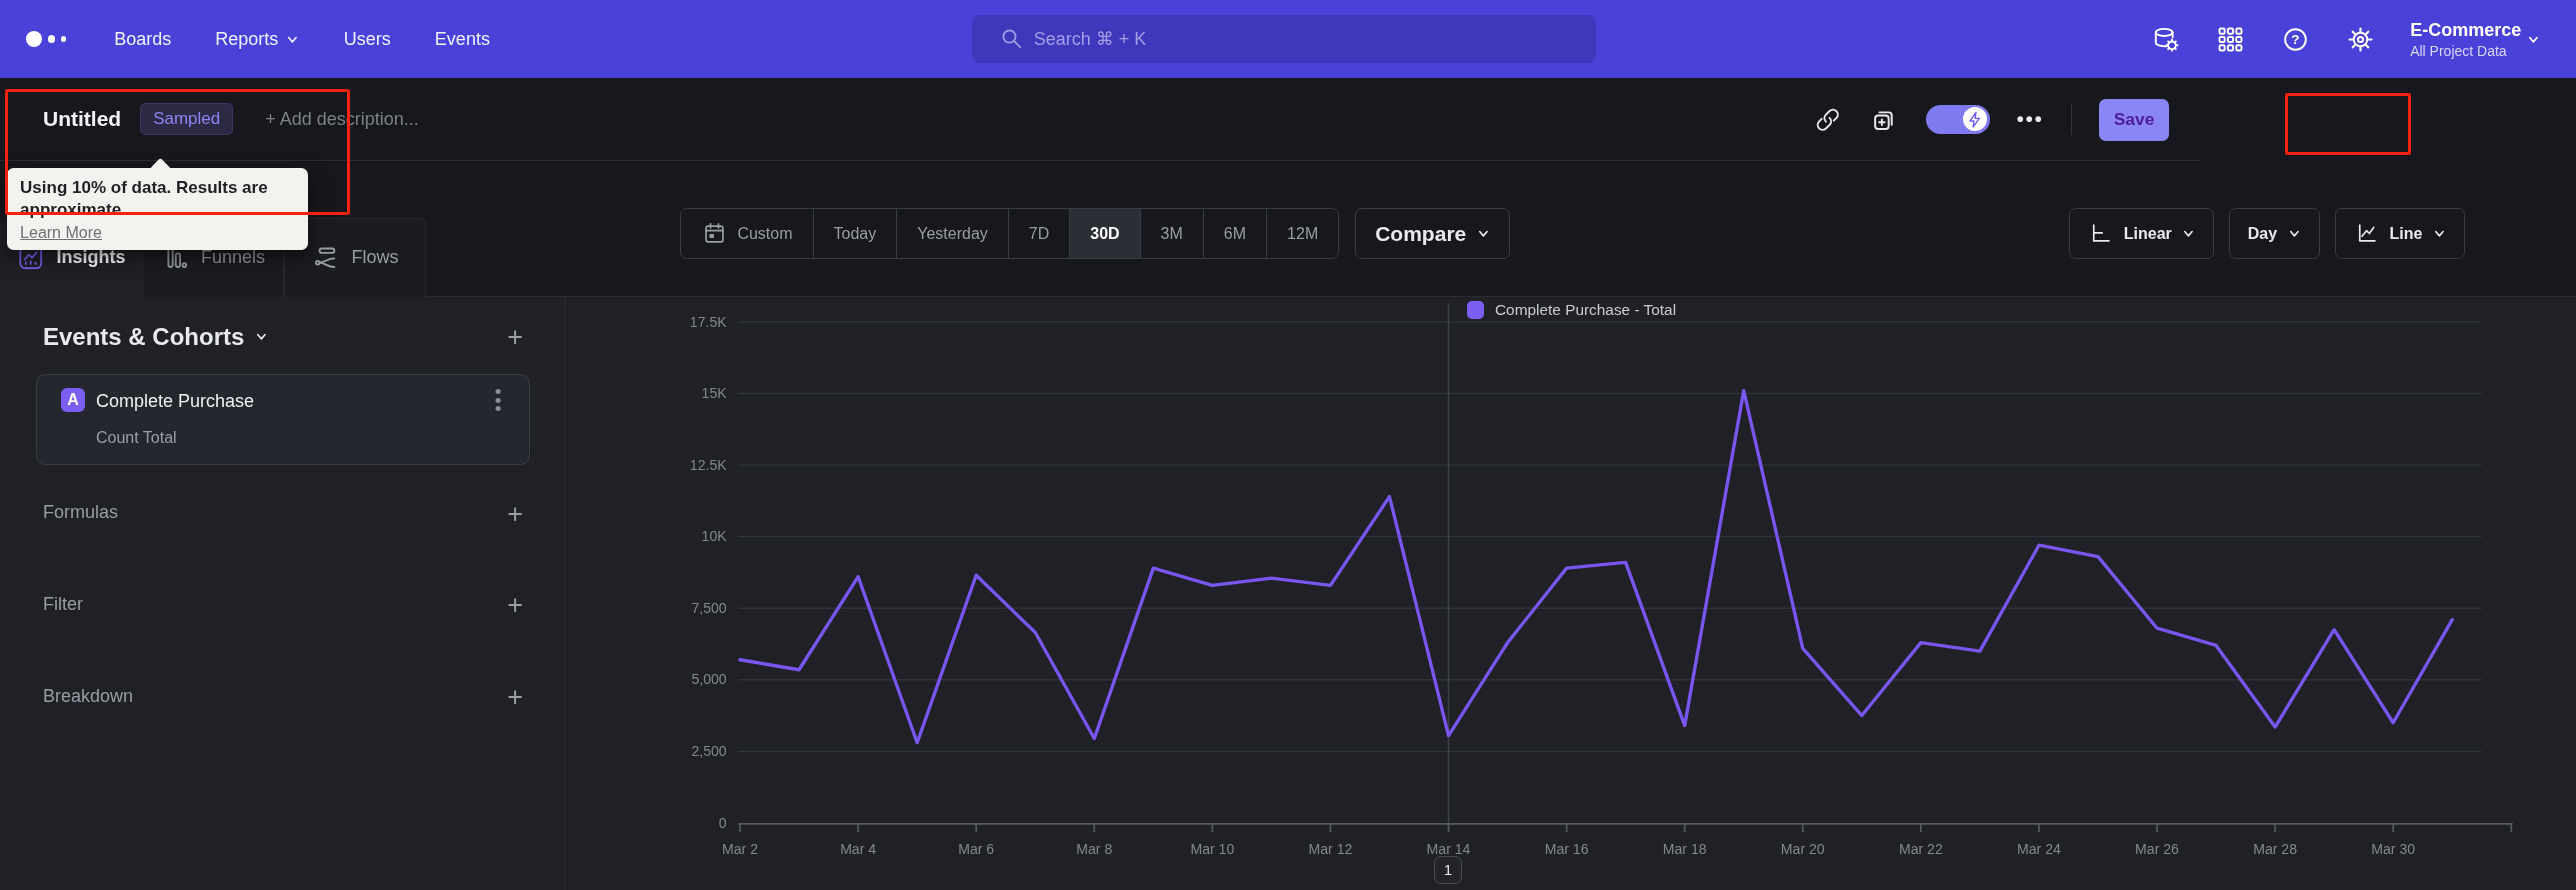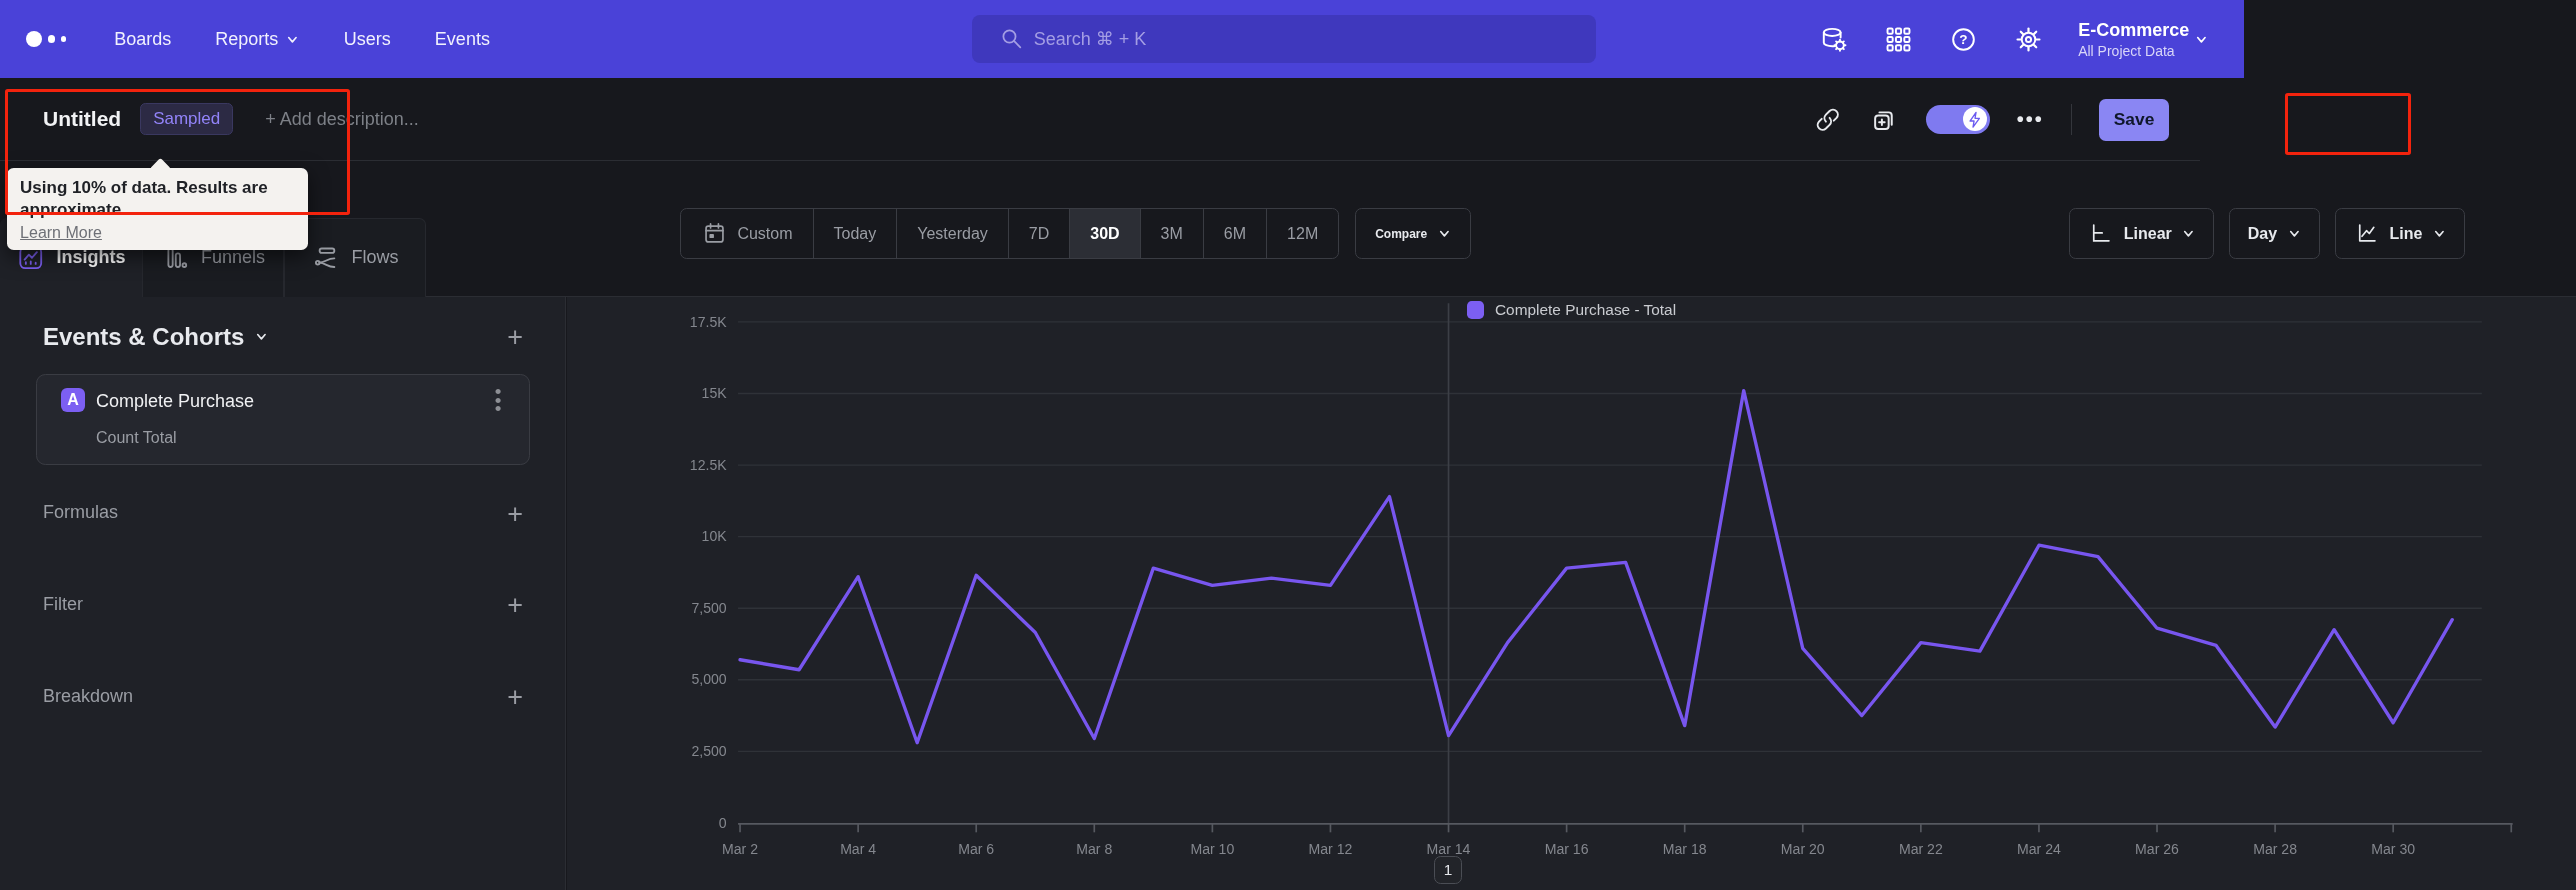--- a/index.html
+++ b/index.html
@@ -1,21 +1,21 @@
 <!DOCTYPE html>
 <html style="font-size:10.7px"><head>
 <meta charset="utf-8">
 <style>
   * { margin:0; padding:0; box-sizing:border-box; }
   html,body { width:2576px; height:890px; overflow:hidden; background:#17181d;
     font-family:"Liberation Sans","DejaVu Sans",sans-serif; color:#e8eaee; }
   svg { display:block; }
 
   
-  .topnav { position:absolute; left:0; top:0; width:2244px; height:78px;
+  .topnav { position:absolute; left:0; top:0; width:2576px; height:78px;
     background:#4a42d8; display:flex; align-items:center; }
   .logo { margin-left:25.5px; display:flex; align-items:center; gap:6px; }
   .logo .d1{ width:16px;height:16px;border-radius:50%;background:#fff;}
   .logo .d2{ width:7.4px;height:7.4px;border-radius:50%;background:#fff;}
   .logo .d3{ width:5.4px;height:5.4px;border-radius:50%;background:#fff;}
   .nav-items{ display:flex; align-items:center; gap:44px; margin-left:48px; }
   .nav-item{ font-size:18px; color:#f1f1fd; cursor:pointer; display:flex; align-items:center; gap:6.7px;}
   .chev { width:14.8px; height:14.8px; }
   .search { position:absolute; left:972px; top:14.8px; width:624px; height:48px;
     background:#3f38bd; border-radius:8px; display:flex; align-items:center; padding:0 28px; gap:10.7px;}
@@ -35,21 +35,21 @@
     padding:5.4px 12px; font-size:17px; color:#9283f8; cursor:pointer; }
   .adddesc{ margin-left:32px; font-size:18px; color:#7d8087; cursor:text; }
   .ractions{ position:absolute; right:31px; top:0; height:83px; display:flex; align-items:center; gap:27px; }
   .ricon{ width:29.5px; height:29.5px; cursor:pointer; }
   .toggle{ width:64px; height:29.5px; border-radius:14.8px; background:#7f7af0; position:relative; cursor:pointer; }
   .toggle .knob{ position:absolute; right:2.7px; top:2.7px; width:24px; height:24px; border-radius:50%;
     background:#fff; display:flex; align-items:center; justify-content:center; }
   .moredots{ font-size:20px; letter-spacing:2px; color:#e8eaee; cursor:pointer; font-weight:700; }
   .vdiv{ width:1.3px; height:31px; background:#34363c; }
   .savebtn{ width:70px; height:42px; background:#8a86f3; border:none; border-radius:6.7px;
-    color:#0f172a; font-size:17.4px; font-weight:700; cursor:pointer; font-family:inherit; }
+    color:#4c1d95; font-size:17.4px; font-weight:700; cursor:pointer; font-family:inherit; }
 
   
   .redbox{ position:absolute; border:3.4px solid #f3230d; border-radius:2.7px; z-index:60; pointer-events:none; }
   .tooltip{ position:absolute; left:6.7px; top:168px; width:301px; background:#f4f2ef; border-radius:6.7px;
     padding:9.4px 13.4px 8px 13.4px; z-index:55; box-shadow:0 6.7px 20px rgba(0,0,0,.55); }
   .tooltip .caret{ position:absolute; top:-6.7px; left:146px; width:14.8px; height:14.8px; background:#f4f2ef;
     transform:rotate(45deg); border-radius:2px;}
   .tooltip .tmsg{ font-size:17px; font-weight:700; color:#202227; line-height:1.25; }
   .tooltip .tlink{ font-size:16px; color:#6e7076; text-decoration:underline; margin-top:4px; display:inline-block; cursor:pointer;text-align:center;}
 
@@ -64,21 +64,21 @@
   .tico{ width:29.5px; height:29.5px; }
 
   .toolbar{ position:absolute; left:566px; top:47px; right:0; height:51px; display:flex; align-items:center; }
   .seg{ margin-left:114px; display:flex; align-items:stretch; height:51px; border:1.3px solid #3a3c43;
     border-radius:6.7px; overflow:hidden; }
   .segitem{ display:flex; align-items:center; gap:9.4px; padding:0 20px; font-size:16px; color:#9a9da4;
     border-right:1.3px solid #3a3c43; cursor:pointer; white-space:nowrap; }
   .segitem:last-child{ border-right:none; }
   .segitem.active{ background:#2c2e35; color:#fff; font-weight:700; }
   .cmpbtn{ margin-left:16px; height:51px; display:flex; align-items:center; gap:9.4px; padding:0 19px;
-    border:1.3px solid #3a3c43; border-radius:6.7px; font-size:12px; font-weight:700; color:#e8eaee; cursor:pointer;}
+    border:1.3px solid #3a3c43; border-radius:6.7px; font-size:21px; font-weight:700; color:#e8eaee; cursor:pointer;}
   .rightbtns{ position:absolute; right:111px; top:0; height:51px; display:flex; gap:15px;align-items:flex-end; }
   .dropbtn{ height:51px; display:flex; align-items:center; gap:9.4px; padding:0 17.4px;
     border:1.3px solid #3a3c43; border-radius:6.7px; font-size:16px; font-weight:700; color:#e8eaee; cursor:pointer;}
   .dico{ width:27px; height:27px; }
 
   
   .panel-left{ position:absolute; left:0; top:297px; width:566px; height:593px; background:#1f2127;
     border-right:0.7px solid #2b2d33; }
   .sec-head{ position:absolute; left:43px; display:flex; align-items:center; gap:9.4px;
     font-size:24px; font-weight:700; color:#e8eaee; cursor:pointer;}

